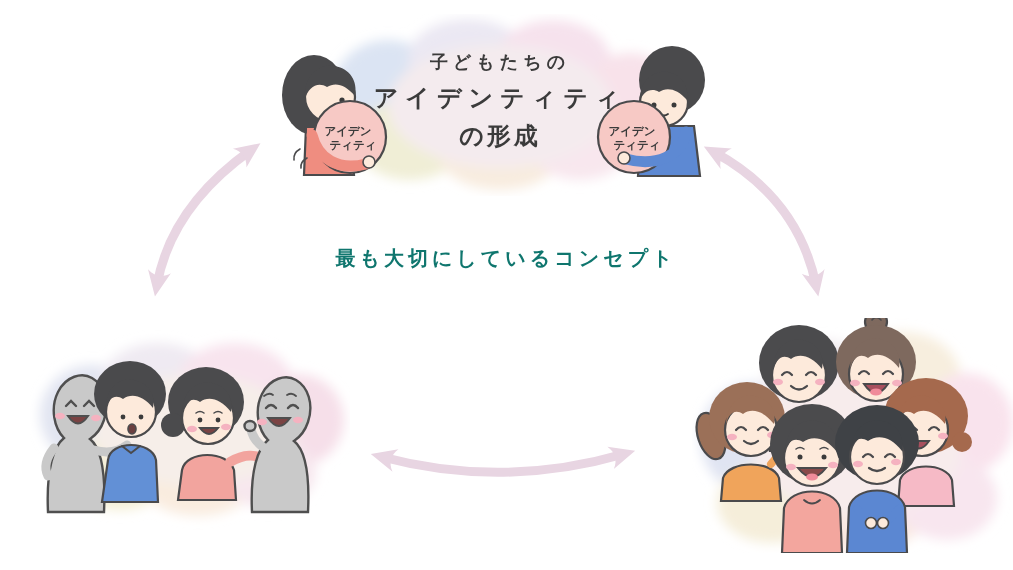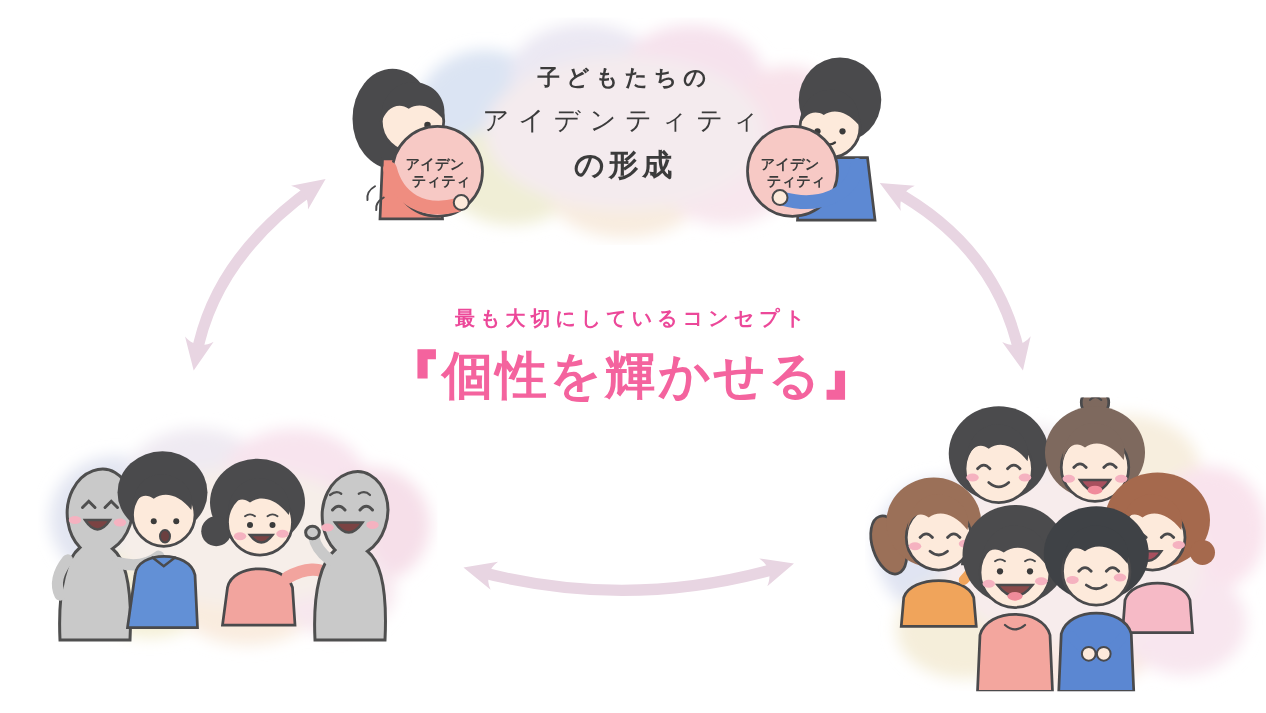--- a/index.html
+++ b/index.html
@@ -3,24 +3,24 @@
 <meta charset="utf-8">
 <style>
   *{margin:0;padding:0;box-sizing:border-box}
   html,body{background:#ffffff}
   body{font-family:"DejaVu Sans","Liberation Sans",sans-serif}
   #canvas{position:relative;width:1013px;height:570px;background:#fff;overflow:hidden}
   .scene{position:absolute}
   .z1{z-index:1}.z2{z-index:2}.z3{z-index:3}
   .top-text{position:absolute;left:317px;top:50px;width:366px;text-align:center;color:#3b3b3b;z-index:4}
   .top-line1{font-size:18px;font-weight:700;letter-spacing:5px}
-  .top-line2{font-size:21px;font-weight:400;letter-spacing:7px;margin-top:8px;white-space:nowrap}
+  .top-line2{font-size:24px;font-weight:700;letter-spacing:7px;margin-top:8px;white-space:nowrap}
   .top-line3{font-size:24px;font-weight:700;letter-spacing:3px;margin-top:6px}
   .concept{position:absolute;left:253px;top:245px;width:506px;text-align:center;z-index:4}
-  .concept-sub{color:#ec4899;font-size:16px;font-weight:700;letter-spacing:4px}
+  .concept-sub{color:#0f766e;font-size:20px;font-weight:700;letter-spacing:4px}
   .concept-title{color:#f4639e;font-size:41px;font-weight:700;letter-spacing:2px;margin-top:7px;white-space:nowrap}
   .bracket{color:#f4639e;font-weight:700}
   @supports (-webkit-text-stroke: 2px #000){
     .bracket{color:#ffffff;-webkit-text-stroke:2.2px #f4639e}
   }
   svg text{font-family:"DejaVu Sans","Liberation Sans",sans-serif}
 </style>
 </head>
 <body>
 
@@ -94,21 +94,20 @@
       <circle cx="30" cy="116" r="6" fill="#fdeadb" stroke-width="1.6"></circle>
     </g>
     <text text-anchor="middle" font-size="11.5" font-weight="bold" fill="#3b3b3b">
       <tspan x="40" y="93">アイデン</tspan>
       <tspan x="43" y="107">ティティ</tspan>
     </text>
   </svg>
 
   <div class="concept">
     <div class="concept-sub">最も大切にしているコンセプト</div>
-    <div class="concept-title"><span class="bracket">『</span><span>個性を輝かせる</span><span class="bracket">』</span></div>
   </div>
 
   <svg class="scene z2" style="left:30px;top:330px;width:320px;height:200px" viewBox="0 0 320 200">
     <defs>
         <filter id="blurL" x="-25%" y="-25%" width="150%" height="150%">
           <feGaussianBlur stdDeviation="6"></feGaussianBlur>
         </filter>
       </defs>
     <g filter="url(#blurL)">
       <ellipse cx="62" cy="85" rx="52" ry="50" fill="#e2e5f1"></ellipse>

